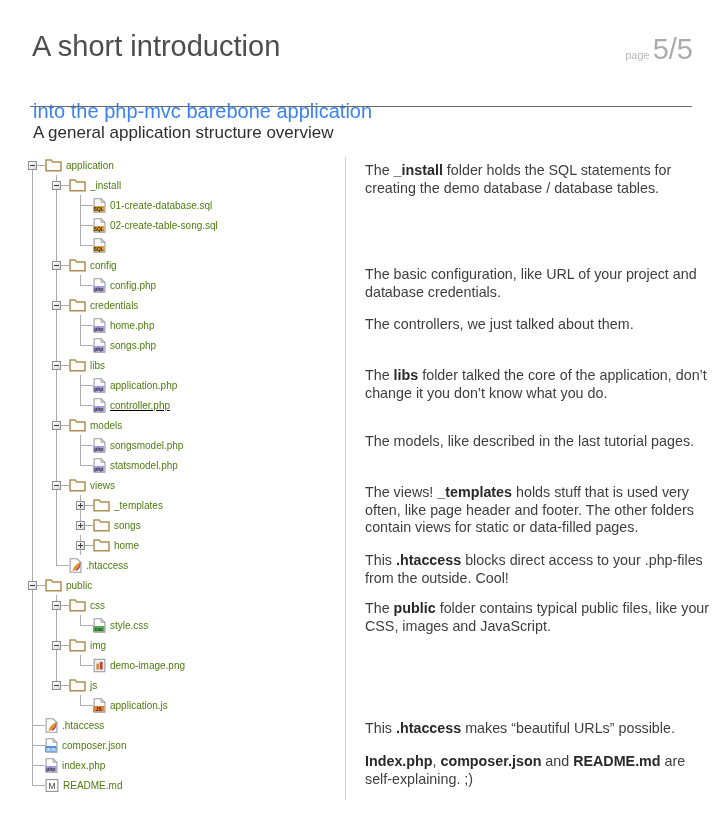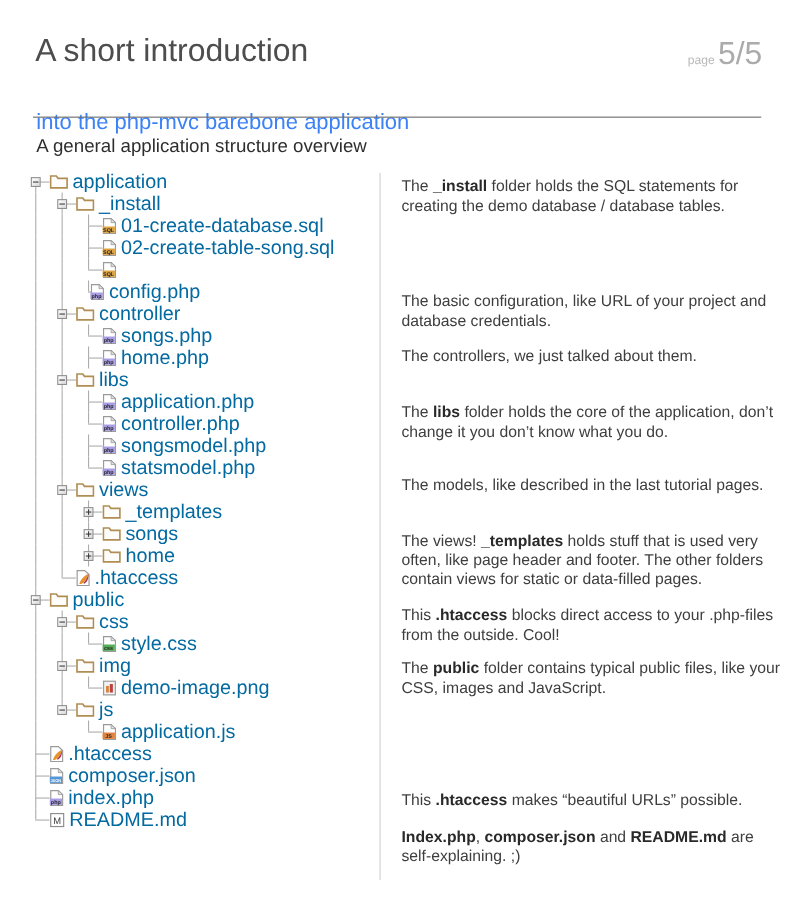--- a/index.html
+++ b/index.html
@@ -20,21 +20,21 @@
   .tree{position:absolute;left:0;top:155px;width:345px;}
   .tree-row{position:relative;height:20px;}
   .vl{position:absolute;width:1px;background:#adadad;}
   .hl{position:absolute;height:1px;background:#adadad;top:10px;}
   .ebox{position:absolute;width:9px;height:9px;top:6px;box-sizing:border-box;
         border:1px solid #8f8f8f;background:linear-gradient(135deg,#ffffff,#d9d9d9);}
   .ebox::before{content:"";position:absolute;left:1px;top:3px;width:5px;height:1px;background:#3f3f3f;}
   .ebox.plus::after{content:"";position:absolute;left:3px;top:1px;width:1px;height:5px;background:#3f3f3f;}
   .row-main{position:absolute;top:0;height:20px;display:flex;align-items:center;gap:4px;}
   .row-icon{display:flex;align-items:center;}
-  .row-label{font-size:18px;color:#0369a1;white-space:nowrap;}
+  .row-label{font-size:10px;color:#4d7c0f;white-space:nowrap;}
 
   
   .divider{position:absolute;left:345px;top:157px;width:1px;height:643px;background:#cfcfcf;}
   .notes{position:absolute;left:365px;top:0;width:347px;height:718px;}
   .note{position:absolute;width:347px;font-size:14.3px;line-height:17.6px;color:#3e3e3e;}
   .note .b{font-weight:700;color:#292929;}
   .note-1{top:162px}.note-2{top:266px}.note-3{top:316px}.note-4{top:367px}
   .note-5{top:433px}.note-6{top:484px}.note-7{top:552px}.note-8{top:600px}
   .note-9{top:720px}.note-10{top:753px}
 </style>
@@ -127,24 +127,39 @@
     <path d="M1 .7 H7.4 L11.1 4.1 V13.3 H1 Z" fill="#fff" stroke="#9a9a9a"></path>
     <path d="M7.4 .7 V4.1 H11.1 Z" fill="#e3e3e3" stroke="#9a9a9a" stroke-width=".7"></path>
     <rect x="0" y="7.4" width="10.6" height="5.4" fill="#dda23f"></rect>
     <text x="5.3" y="11.7" font-size="4.6" font-family="Liberation Sans,sans-serif" font-weight="bold" text-anchor="middle" fill="#2b2b2b">SQL</text>
   </svg>
           </span>
         </div>
       </div>
       <div class="tree-row">
         <div class="vl" style="left: 32px; top: 0px; height: 20px;"></div>
-        <div class="vl" style="left: 56px; top: 0px; height: 20px;"></div>
-        <div class="vl" style="left: 80px; top: 0px; height: 10px;"></div>
-        <div class="hl" style="left: 80px; width: 13px;"></div>
-        <div class="row-main" style="left: 82px; align-items: center;">
+        <div class="vl" style="left: 56px; top: 0px; height: 10px;"></div>
+        <div class="vl" style="left: 56px; top: 10px; height: 10px;"></div>
+        <div class="hl" style="left: 56px; width: 13px;"></div>
+        <div class="ebox" style="left: 52px;"></div>
+        <div class="row-main" style="left: 69px;">
+          <span class="row-icon">
+            <svg width="17" height="14" viewBox="0 0 17 14">
+              <path d="M1 12.8 V2 h5.2 l1.6 2.1 h8.2 v8.7 z" fill="#fefdfb" stroke="#b08e53" stroke-width="1.5"></path>
+            </svg>
+          </span>
+          <span class="row-label">config</span>
+        </div>
+      </div>
+      <div class="tree-row">
+        <div class="vl" style="left: 32px; top: 0px; height: 20px;"></div>
+        <div class="vl" style="left: 56px; top: 0px; height: 20px;"></div>
+        <div class="vl" style="left: 80px; top: 0px; height: 10px;"></div>
+        <div class="hl" style="left: 80px; width: 13px;"></div>
+        <div class="row-main" style="left: 93px; align-items: center;">
           <span class="row-icon">
             <svg width="13" height="15" viewBox="0 0 12 14">
     <path d="M1 .7 H7.4 L11.1 4.1 V13.3 H1 Z" fill="#fff" stroke="#9a9a9a"></path>
     <path d="M7.4 .7 V4.1 H11.1 Z" fill="#e3e3e3" stroke="#9a9a9a" stroke-width=".7"></path>
     <rect x="0" y="7.4" width="10.6" height="5.4" fill="#a89ce4"></rect>
     <text x="5.3" y="11.7" font-size="4.6" font-family="Liberation Sans,sans-serif" font-weight="bold" text-anchor="middle" fill="#2b2b2b">php</text>
   </svg>
           </span>
           <span class="row-label">config.php</span>
         </div>
@@ -154,21 +169,39 @@
         <div class="vl" style="left: 56px; top: 0px; height: 10px;"></div>
         <div class="vl" style="left: 56px; top: 10px; height: 10px;"></div>
         <div class="hl" style="left: 56px; width: 13px;"></div>
         <div class="ebox" style="left: 52px;"></div>
         <div class="row-main" style="left: 69px;">
           <span class="row-icon">
             <svg width="17" height="14" viewBox="0 0 17 14">
               <path d="M1 12.8 V2 h5.2 l1.6 2.1 h8.2 v8.7 z" fill="#fefdfb" stroke="#b08e53" stroke-width="1.5"></path>
             </svg>
           </span>
-          <span class="row-label">controller</span>
+          <span class="row-label">credentials</span>
+        </div>
+      </div>
+      <div class="tree-row">
+        <div class="vl" style="left: 32px; top: 0px; height: 20px;"></div>
+        <div class="vl" style="left: 56px; top: 0px; height: 20px;"></div>
+        <div class="vl" style="left: 80px; top: 0px; height: 10px;"></div>
+        <div class="vl" style="left: 80px; top: 10px; height: 10px;"></div>
+        <div class="hl" style="left: 80px; width: 13px;"></div>
+        <div class="row-main" style="left: 93px;">
+          <span class="row-icon">
+            <svg width="13" height="15" viewBox="0 0 12 14">
+    <path d="M1 .7 H7.4 L11.1 4.1 V13.3 H1 Z" fill="#fff" stroke="#9a9a9a"></path>
+    <path d="M7.4 .7 V4.1 H11.1 Z" fill="#e3e3e3" stroke="#9a9a9a" stroke-width=".7"></path>
+    <rect x="0" y="7.4" width="10.6" height="5.4" fill="#a89ce4"></rect>
+    <text x="5.3" y="11.7" font-size="4.6" font-family="Liberation Sans,sans-serif" font-weight="bold" text-anchor="middle" fill="#2b2b2b">php</text>
+  </svg>
+          </span>
+          <span class="row-label">home.php</span>
         </div>
       </div>
       <div class="tree-row">
         <div class="vl" style="left: 32px; top: 0px; height: 20px;"></div>
         <div class="vl" style="left: 56px; top: 0px; height: 20px;"></div>
         <div class="vl" style="left: 80px; top: 0px; height: 10px;"></div>
         <div class="hl" style="left: 80px; width: 13px;"></div>
         <div class="row-main" style="left: 93px;">
           <span class="row-icon">
             <svg width="13" height="15" viewBox="0 0 12 14">
@@ -176,38 +209,20 @@
     <path d="M7.4 .7 V4.1 H11.1 Z" fill="#e3e3e3" stroke="#9a9a9a" stroke-width=".7"></path>
     <rect x="0" y="7.4" width="10.6" height="5.4" fill="#a89ce4"></rect>
     <text x="5.3" y="11.7" font-size="4.6" font-family="Liberation Sans,sans-serif" font-weight="bold" text-anchor="middle" fill="#2b2b2b">php</text>
   </svg>
           </span>
           <span class="row-label">songs.php</span>
         </div>
       </div>
       <div class="tree-row">
         <div class="vl" style="left: 32px; top: 0px; height: 20px;"></div>
-        <div class="vl" style="left: 56px; top: 0px; height: 20px;"></div>
-        <div class="vl" style="left: 80px; top: 0px; height: 10px;"></div>
-        <div class="vl" style="left: 80px; top: 10px; height: 10px;"></div>
-        <div class="hl" style="left: 80px; width: 13px;"></div>
-        <div class="row-main" style="left: 93px;">
-          <span class="row-icon">
-            <svg width="13" height="15" viewBox="0 0 12 14">
-    <path d="M1 .7 H7.4 L11.1 4.1 V13.3 H1 Z" fill="#fff" stroke="#9a9a9a"></path>
-    <path d="M7.4 .7 V4.1 H11.1 Z" fill="#e3e3e3" stroke="#9a9a9a" stroke-width=".7"></path>
-    <rect x="0" y="7.4" width="10.6" height="5.4" fill="#a89ce4"></rect>
-    <text x="5.3" y="11.7" font-size="4.6" font-family="Liberation Sans,sans-serif" font-weight="bold" text-anchor="middle" fill="#2b2b2b">php</text>
-  </svg>
-          </span>
-          <span class="row-label">home.php</span>
-        </div>
-      </div>
-      <div class="tree-row">
-        <div class="vl" style="left: 32px; top: 0px; height: 20px;"></div>
         <div class="vl" style="left: 56px; top: 0px; height: 10px;"></div>
         <div class="vl" style="left: 56px; top: 10px; height: 10px;"></div>
         <div class="hl" style="left: 56px; width: 13px;"></div>
         <div class="ebox" style="left: 52px;"></div>
         <div class="row-main" style="left: 69px;">
           <span class="row-icon">
             <svg width="17" height="14" viewBox="0 0 17 14">
               <path d="M1 12.8 V2 h5.2 l1.6 2.1 h8.2 v8.7 z" fill="#fefdfb" stroke="#b08e53" stroke-width="1.5"></path>
             </svg>
           </span>
@@ -230,30 +245,45 @@
   </svg>
           </span>
           <span class="row-label">application.php</span>
         </div>
       </div>
       <div class="tree-row">
         <div class="vl" style="left: 32px; top: 0px; height: 20px;"></div>
         <div class="vl" style="left: 56px; top: 0px; height: 20px;"></div>
         <div class="vl" style="left: 80px; top: 0px; height: 10px;"></div>
         <div class="hl" style="left: 80px; width: 13px;"></div>
-        <div class="row-main" style="left: 93px;">
+        <div class="row-main" style="left: 93px; text-decoration: underline;">
           <span class="row-icon">
             <svg width="13" height="15" viewBox="0 0 12 14">
     <path d="M1 .7 H7.4 L11.1 4.1 V13.3 H1 Z" fill="#fff" stroke="#9a9a9a"></path>
     <path d="M7.4 .7 V4.1 H11.1 Z" fill="#e3e3e3" stroke="#9a9a9a" stroke-width=".7"></path>
     <rect x="0" y="7.4" width="10.6" height="5.4" fill="#a89ce4"></rect>
     <text x="5.3" y="11.7" font-size="4.6" font-family="Liberation Sans,sans-serif" font-weight="bold" text-anchor="middle" fill="#2b2b2b">php</text>
   </svg>
           </span>
           <span class="row-label">controller.php</span>
+        </div>
+      </div>
+      <div class="tree-row">
+        <div class="vl" style="left: 32px; top: 0px; height: 20px;"></div>
+        <div class="vl" style="left: 56px; top: 0px; height: 10px;"></div>
+        <div class="vl" style="left: 56px; top: 10px; height: 10px;"></div>
+        <div class="hl" style="left: 56px; width: 13px;"></div>
+        <div class="ebox" style="left: 52px;"></div>
+        <div class="row-main" style="left: 69px;">
+          <span class="row-icon">
+            <svg width="17" height="14" viewBox="0 0 17 14">
+              <path d="M1 12.8 V2 h5.2 l1.6 2.1 h8.2 v8.7 z" fill="#fefdfb" stroke="#b08e53" stroke-width="1.5"></path>
+            </svg>
+          </span>
+          <span class="row-label">models</span>
         </div>
       </div>
       <div class="tree-row">
         <div class="vl" style="left: 32px; top: 0px; height: 20px;"></div>
         <div class="vl" style="left: 56px; top: 0px; height: 20px;"></div>
         <div class="vl" style="left: 80px; top: 0px; height: 10px;"></div>
         <div class="vl" style="left: 80px; top: 10px; height: 10px;"></div>
         <div class="hl" style="left: 80px; width: 13px;"></div>
         <div class="row-main" style="left: 93px;">
           <span class="row-icon">
@@ -527,21 +557,21 @@
           </span>
           <span class="row-label">README.md</span>
         </div>
       </div>
     </div>
   <div class="divider"></div>
   <div class="notes" id="notes">
       <div class="note note-1"><span>The </span><span class="b">_install</span><span> folder holds the SQL statements for creating the demo database / database tables.</span></div>
       <div class="note note-2"><span>The basic configuration, like URL of your project and database credentials.</span></div>
       <div class="note note-3"><span>The controllers, we just talked about them.</span></div>
-      <div class="note note-4"><span>The </span><span class="b">libs</span><span> folder holds the core of the application, don’t change it you don’t know what you do.</span></div>
+      <div class="note note-4"><span>The </span><span class="b">libs</span><span> folder talked the core of the application, don’t change it you don’t know what you do.</span></div>
       <div class="note note-5"><span>The models, like described in the last tutorial pages.</span></div>
       <div class="note note-6"><span>The views! </span><span class="b">_templates</span><span> holds stuff that is used very often, like page header and footer. The other folders contain views for static or data-filled pages.</span></div>
       <div class="note note-7"><span>This </span><span class="b">.htaccess</span><span> blocks direct access to your .php-files from the outside. Cool!</span></div>
       <div class="note note-8"><span>The </span><span class="b">public</span><span> folder contains typical public files, like your CSS, images and JavaScript.</span></div>
       <div class="note note-9"><span>This </span><span class="b">.htaccess</span><span> makes “beautiful URLs” possible.</span></div>
       <div class="note note-10"><span class="b">Index.php</span><span>, </span><span class="b">composer.json</span><span> and </span><span class="b">README.md</span><span> are self-explaining. ;)</span></div>
     </div>
 </div>
 
 </body></html>

